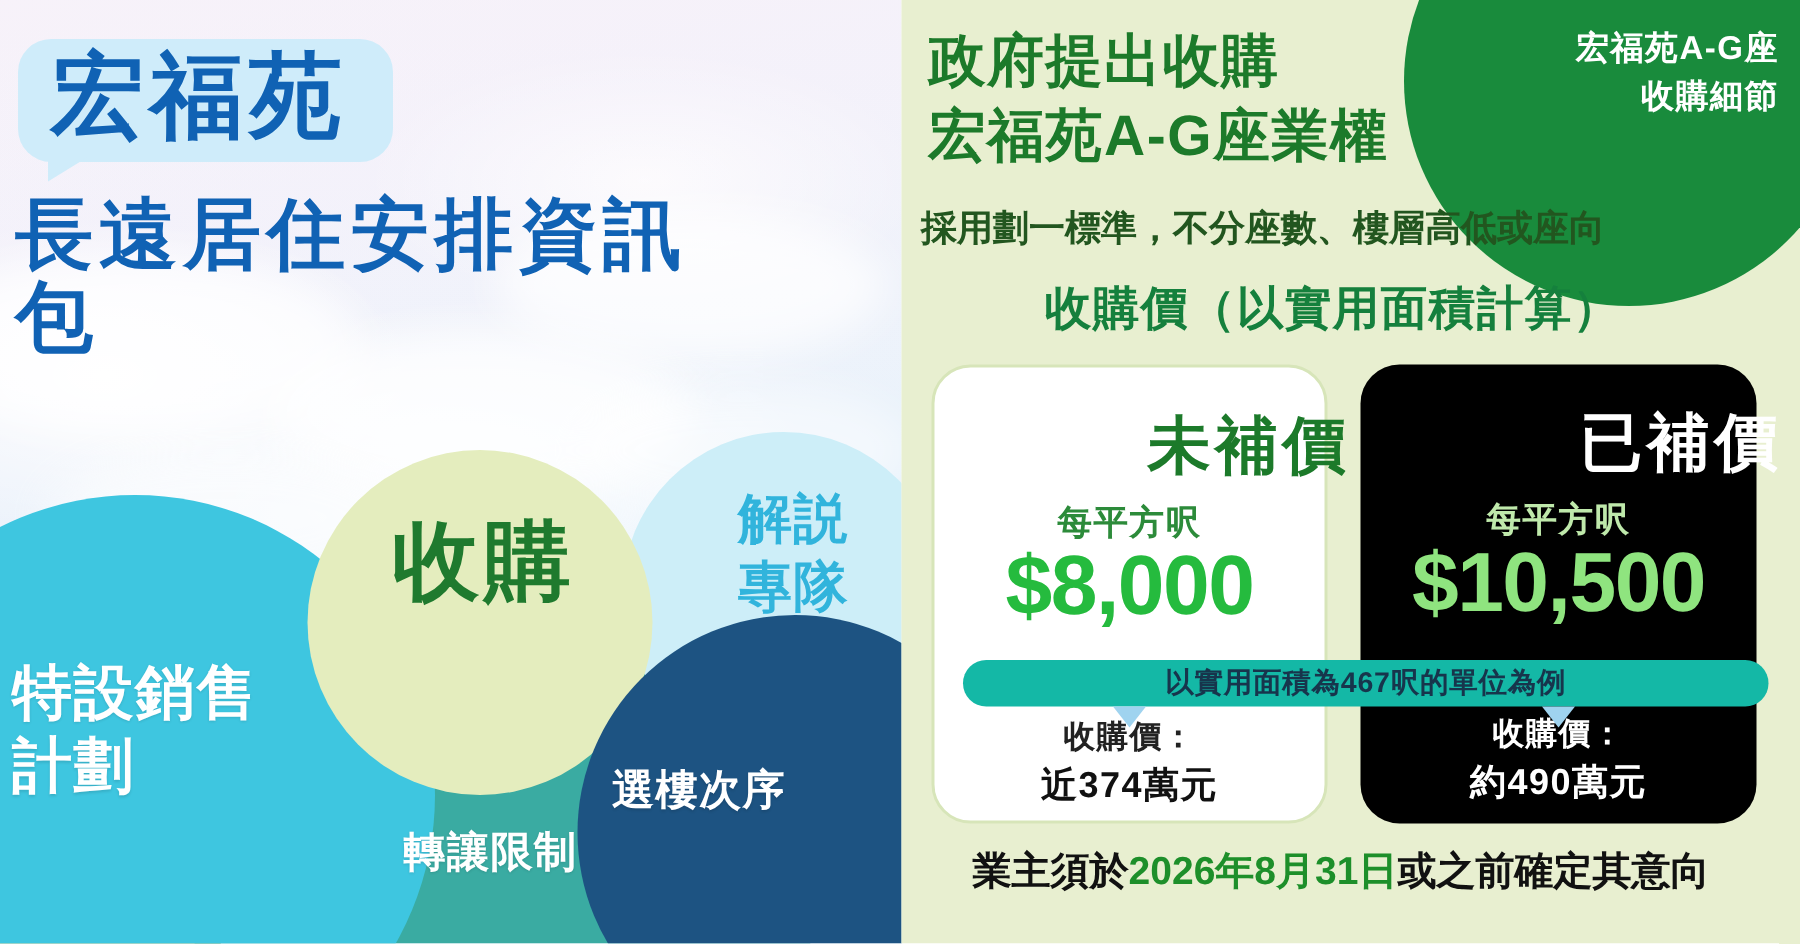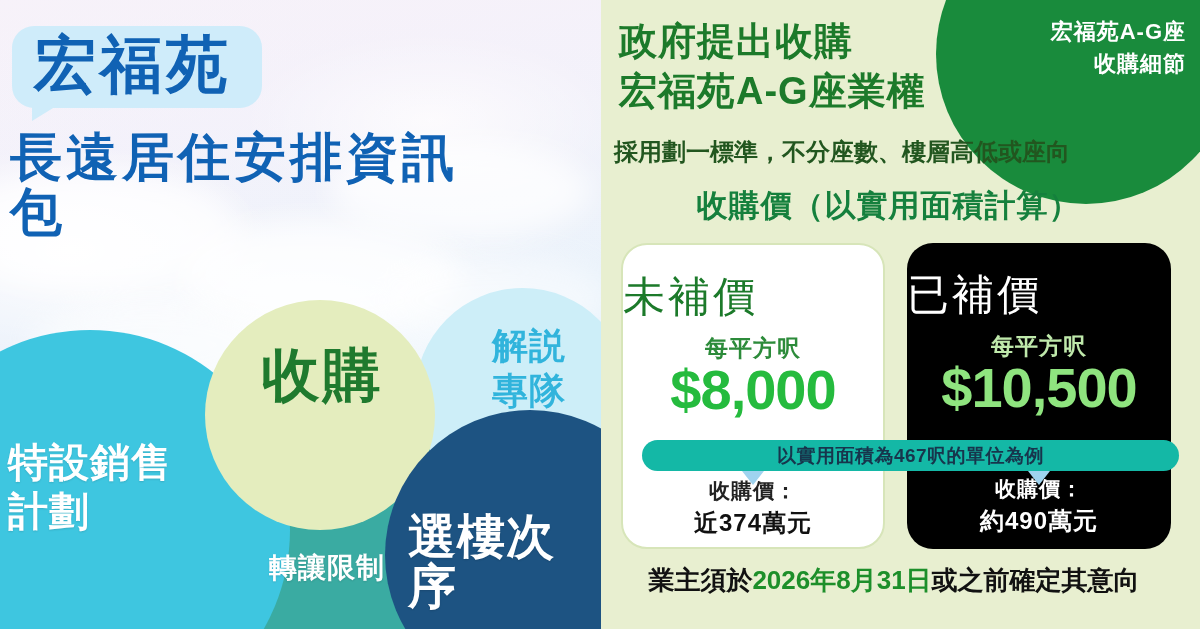--- a/index.html
+++ b/index.html
@@ -42,21 +42,21 @@
   .circ.paleblue{left:415px;top:288px;width:215px;height:215px;background:#cdeef8;}
   
   .circ.palegreen{left:205px;top:300px;width:230px;height:230px;background:#e4edbe;}
   
   .circ.navy{left:385px;top:410px;width:290px;height:290px;background:#1d5382;}
 
   .clabel{position:absolute;color:#ffffff;font-weight:700;line-height:1.05;letter-spacing:1px;
           text-shadow:0 1px 2px rgba(0,0,0,.12);white-space:pre-line;}
   .clabel.sales{left:8px;top:438px;width:225px;font-size:40px;line-height:1.22;}
   .clabel.transfer{left:232px;top:553px;width:190px;font-size:28px;text-align:center;}
-  .clabel.floor{left:408px;top:512px;width:195px;font-size:48px;text-align:left;}
+  .clabel.floor{left:408px;top:512px;width:195px;font-size:28px;text-align:left;}
   .clabel.team{left:464px;top:323px;width:130px;font-size:36px;color:#31b4dc;text-align:center;
                line-height:1.25;text-shadow:none;font-weight:700;}
   .clabel.buy{left:225px;top:345px;width:195px;font-size:58px;color:#1f7a2e;text-align:center;
               text-shadow:none;font-weight:700;letter-spacing:3px;}
 
   
   .title-wrap{position:absolute;left:0;top:26px;width:489px;}
   .title-bubble{
     position:relative;display:inline-block;margin-left:12px;
     background:#cfecfa;border-radius:22px;padding:8px 30px 12px 22px;
@@ -90,21 +90,21 @@
   .r-head{position:absolute;left:18px;top:16px;width:420px;}
   .r-head-line{font-size:38px;font-weight:700;color:#1c7a2a;letter-spacing:1px;line-height:1.32;}
   .r-sub{position:absolute;left:13px;top:136px;width:560px;font-size:24px;font-weight:700;color:#22561f;letter-spacing:0px;}
   .r-price-head{position:absolute;left:0;top:185px;width:575px;text-align:center;font-size:31px;font-weight:700;color:#15803d;letter-spacing:1px;}
 
   
   .cards{position:absolute;left:20px;top:243px;width:560px;height:306px;}
   .card{position:absolute;top:0;width:264px;height:306px;border-radius:26px;box-sizing:border-box;}
   .card.white{left:0;background:#ffffff;border:2px solid #d7e5b9;}
   .card.dark{left:286px;background:#000000;}
-  .card-title{position:absolute;left:0;top:24px;width:100%;text-align:left;font-size:42px;font-weight:400;letter-spacing:3px;}
+  .card-title{position:absolute;left:0;top:24px;width:100%;text-align:right;font-size:42px;font-weight:700;letter-spacing:3px;padding-left:17px;}
   .card.white .card-title{color:#1c7a2a;}
   .card.dark  .card-title{color:#ffffff;}
   .card-unit{position:absolute;left:0;top:88px;width:100%;text-align:center;font-size:23px;font-weight:700;letter-spacing:1px;}
   .card.white .card-unit{color:#2c8b3a;}
   .card.dark  .card-unit{color:#bfe9ab;}
   .card-amount{position:absolute;left:0;top:112px;width:100%;text-align:center;font-size:56px;font-weight:700;letter-spacing:-1px;}
   .card.white .card-amount{color:#25bb3e;}
   .card.dark  .card-amount{color:#8fe47f;}
   .card-foot-label{position:absolute;left:0;top:232px;width:100%;text-align:center;font-size:21px;font-weight:700;letter-spacing:1px;}
   .card.white .card-foot-label{color:#222222;}

